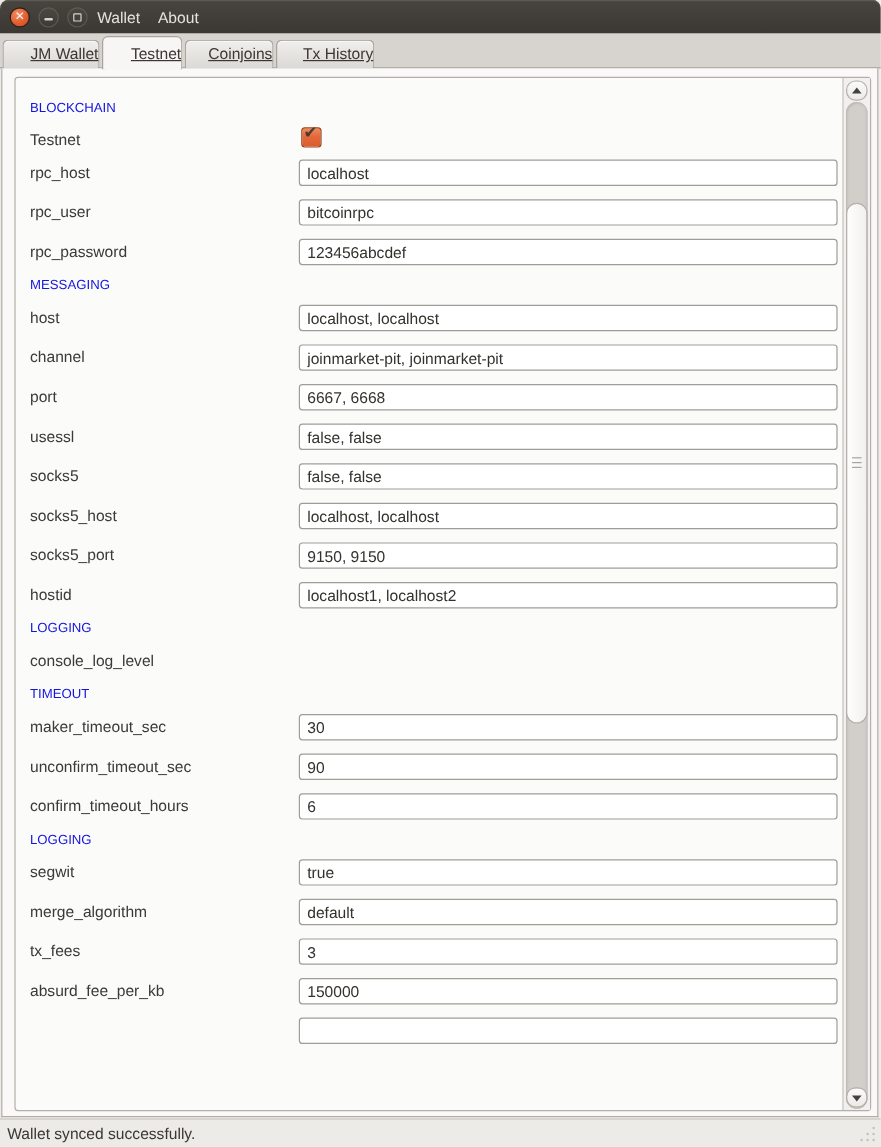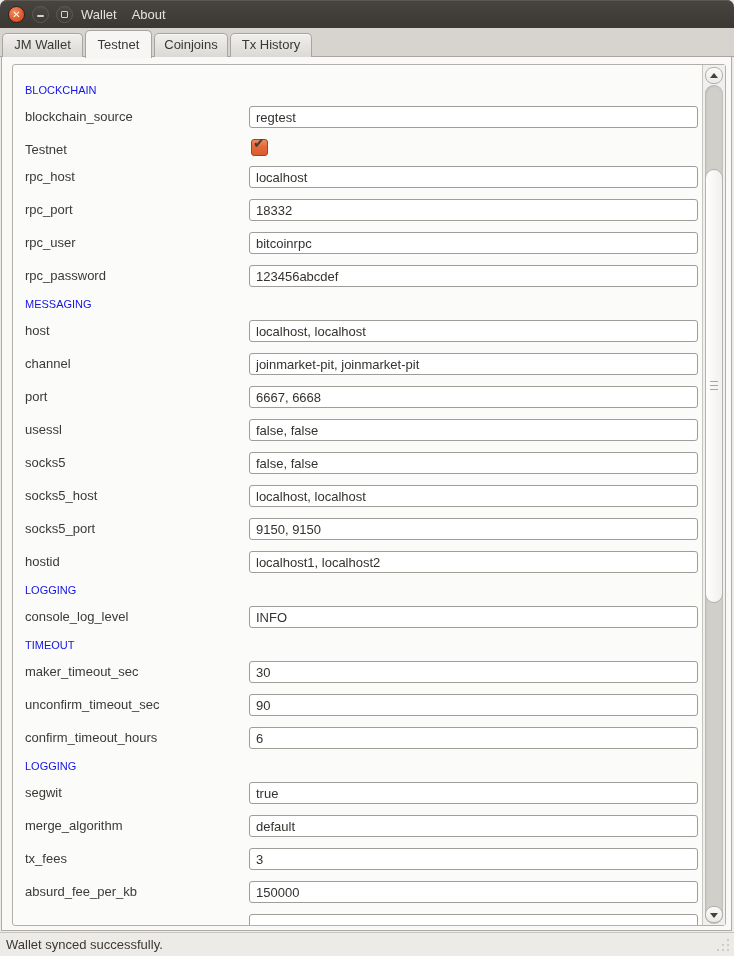--- a/index.html
+++ b/index.html
@@ -52,23 +52,23 @@
   }
   .menu-item{color:#E5E1DB;padding:1px 2px;cursor:default;}
 
   
   .tabstrip{
     position:absolute;left:0;top:28px;width:734px;height:29px;
     background:#D7D4D0;
     border-bottom:1px solid #A9A6A1;box-sizing:border-box;
   }
   .tab{
-    position:absolute;box-sizing:border-box;text-align:center;
+    position:absolute;box-sizing:border-box;text-align:right;
     border:1px solid #A8A5A0;border-bottom:none;
-    border-radius:5px 5px 0 0;color:#3B3834;cursor:default;
+    border-radius:5px 5px 0 0;color:#3B3834;cursor:default;text-decoration:underline;
   }
   .tab.inactive{
     top:5px;height:24px;padding-top:3px;
     background:linear-gradient(#F0EFED,#DBD9D5);
     box-shadow:inset 0 1px 0 #F8F7F6;
   }
   .tab.active{
     top:2px;height:28px;padding-top:6px;
     background:#F7F6F5;z-index:3;
   }
@@ -190,39 +190,31 @@
     <div class="tab inactive t2">Coinjoins</div>
     <div class="tab inactive t3">Tx History</div>
   </div>
 
   <div class="pane"></div>
 
   <div class="panel">
     <div class="viewport">
       <div class="form">
           <div class="section-header">BLOCKCHAIN</div>
-          <div class="frow">
-            <div class="field-label">blockchain_source</div>
-            <input type="text" class="field-input" value="regtest" style="">
-          </div>
           <div class="frow cb">
             <div class="field-label">Testnet</div>
             <div class="checkbox">
               <span class="checkmark">✔</span>
             </div>
           </div>
           <div class="frow">
             <div class="field-label">rpc_host</div>
             <input type="text" class="field-input" value="localhost" style="">
           </div>
           <div class="frow">
-            <div class="field-label">rpc_port</div>
-            <input type="text" class="field-input" value="18332" style="">
-          </div>
-          <div class="frow">
             <div class="field-label">rpc_user</div>
             <input type="text" class="field-input" value="bitcoinrpc" style="">
           </div>
           <div class="frow">
             <div class="field-label">rpc_password</div>
             <input type="text" class="field-input" value="123456abcdef" style="">
           </div>
           <div class="section-header">MESSAGING</div>
           <div class="frow">
             <div class="field-label">host</div>
@@ -252,21 +244,20 @@
             <div class="field-label">socks5_port</div>
             <input type="text" class="field-input" value="9150, 9150" style="">
           </div>
           <div class="frow">
             <div class="field-label">hostid</div>
             <input type="text" class="field-input" value="localhost1, localhost2" style="">
           </div>
           <div class="section-header">LOGGING</div>
           <div class="frow">
             <div class="field-label">console_log_level</div>
-            <input type="text" class="field-input" value="INFO" style="">
           </div>
           <div class="section-header">TIMEOUT</div>
           <div class="frow">
             <div class="field-label">maker_timeout_sec</div>
             <input type="text" class="field-input" value="30" style="">
           </div>
           <div class="frow">
             <div class="field-label">unconfirm_timeout_sec</div>
             <input type="text" class="field-input" value="90" style="">
           </div>

